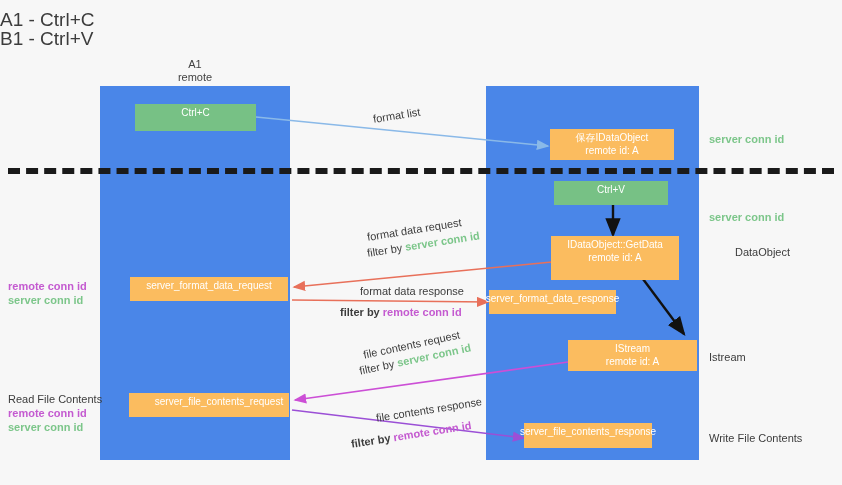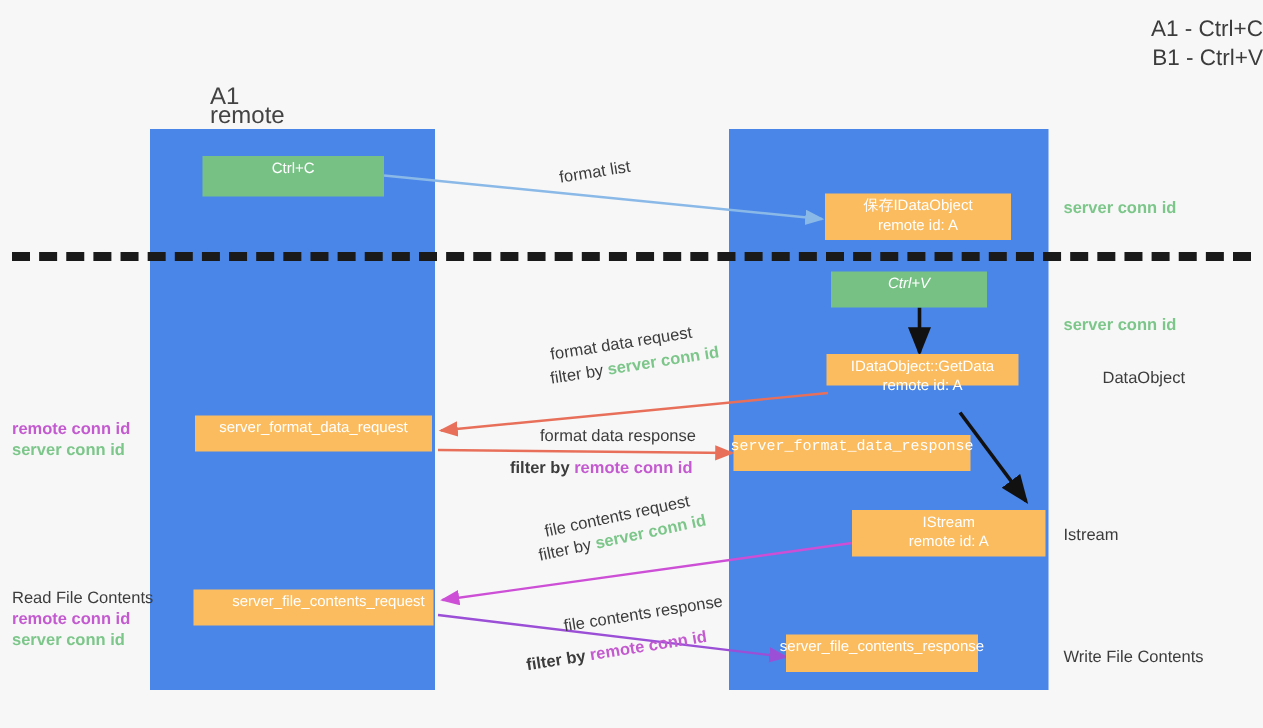--- a/index.html
+++ b/index.html
@@ -10,31 +10,31 @@
     overflow:hidden;
     position:relative;
   }
   #root{position:absolute;left:0;top:0;width:842px;height:485px;}
 
   .svg-layer{position:absolute;left:0;top:0;width:842px;height:485px;pointer-events:none;}
 
   
   .title{
     position:absolute;left:0;top:10px;width:842px;
-    text-align:right;color:#3c3c3c;font-size:15px;line-height:19px;
+    text-align:left;color:#3c3c3c;font-size:19px;line-height:19px;
   }
 
   
   .lane{position:absolute;background:#4a86e8;}
   #lane-a{left:100px;top:86px;width:190px;height:374px;}
   #lane-b{left:486px;top:86px;width:213px;height:374px;}
 
   .lane-header{
-    position:absolute;color:#434343;
-    font-size:16px;line-height:13px;
+    position:absolute;text-align:center;color:#434343;
+    font-size:11px;line-height:13px;
   }
   #lane-a-header{left:140px;top:58px;width:110px;}
   #lane-b-header{left:540px;top:58px;width:120px;}
 
   
   .box{
     position:absolute;box-sizing:border-box;
     display:flex;justify-content:center;
     text-align:center;color:#ffffff;font-size:10px;line-height:13px;
     padding:2px 4px;
@@ -118,36 +118,36 @@
     <span>Ctrl+C</span>
   </div>
 
   <div class="box orange" style="left:550px;top:129px;width:124px;height:31px;">
     <span>
       <span>保存IDataObject</span>
       <span class="l2">remote id: A</span>
     </span>
   </div>
 
-  <div class="box green" style="left:554px;top:181px;width:104px;height:24px;font-style:italic;">
+  <div class="box green" style="left:554px;top:181px;width:114px;height:24px;">
     <span>Ctrl+V</span>
   </div>
 
-  <div class="box orange" style="left:551px;top:236px;width:128px;height:21px;">
+  <div class="box orange" style="left:551px;top:236px;width:128px;height:44px;">
     <span>
       <span>IDataObject::GetData</span>
       <span class="l2">remote id: A</span>
     </span>
   </div>
 
   <div class="box orange" style="left:130px;top:277px;width:158px;height:24px;">
     <span>server_format_data_request</span>
   </div>
 
-  <div class="box orange" style="left:489px;top:290px;width:158px;height:24px;font-family:Liberation Mono, monospace;">
+  <div class="box orange" style="left:489px;top:290px;width:127px;height:24px;">
     <span>server_format_data_response</span>
   </div>
 
   <div class="box orange" style="left:568px;top:340px;width:129px;height:31px;">
     <span>
       <span>IStream</span>
       <span class="l2">remote id: A</span>
     </span>
   </div>
 

